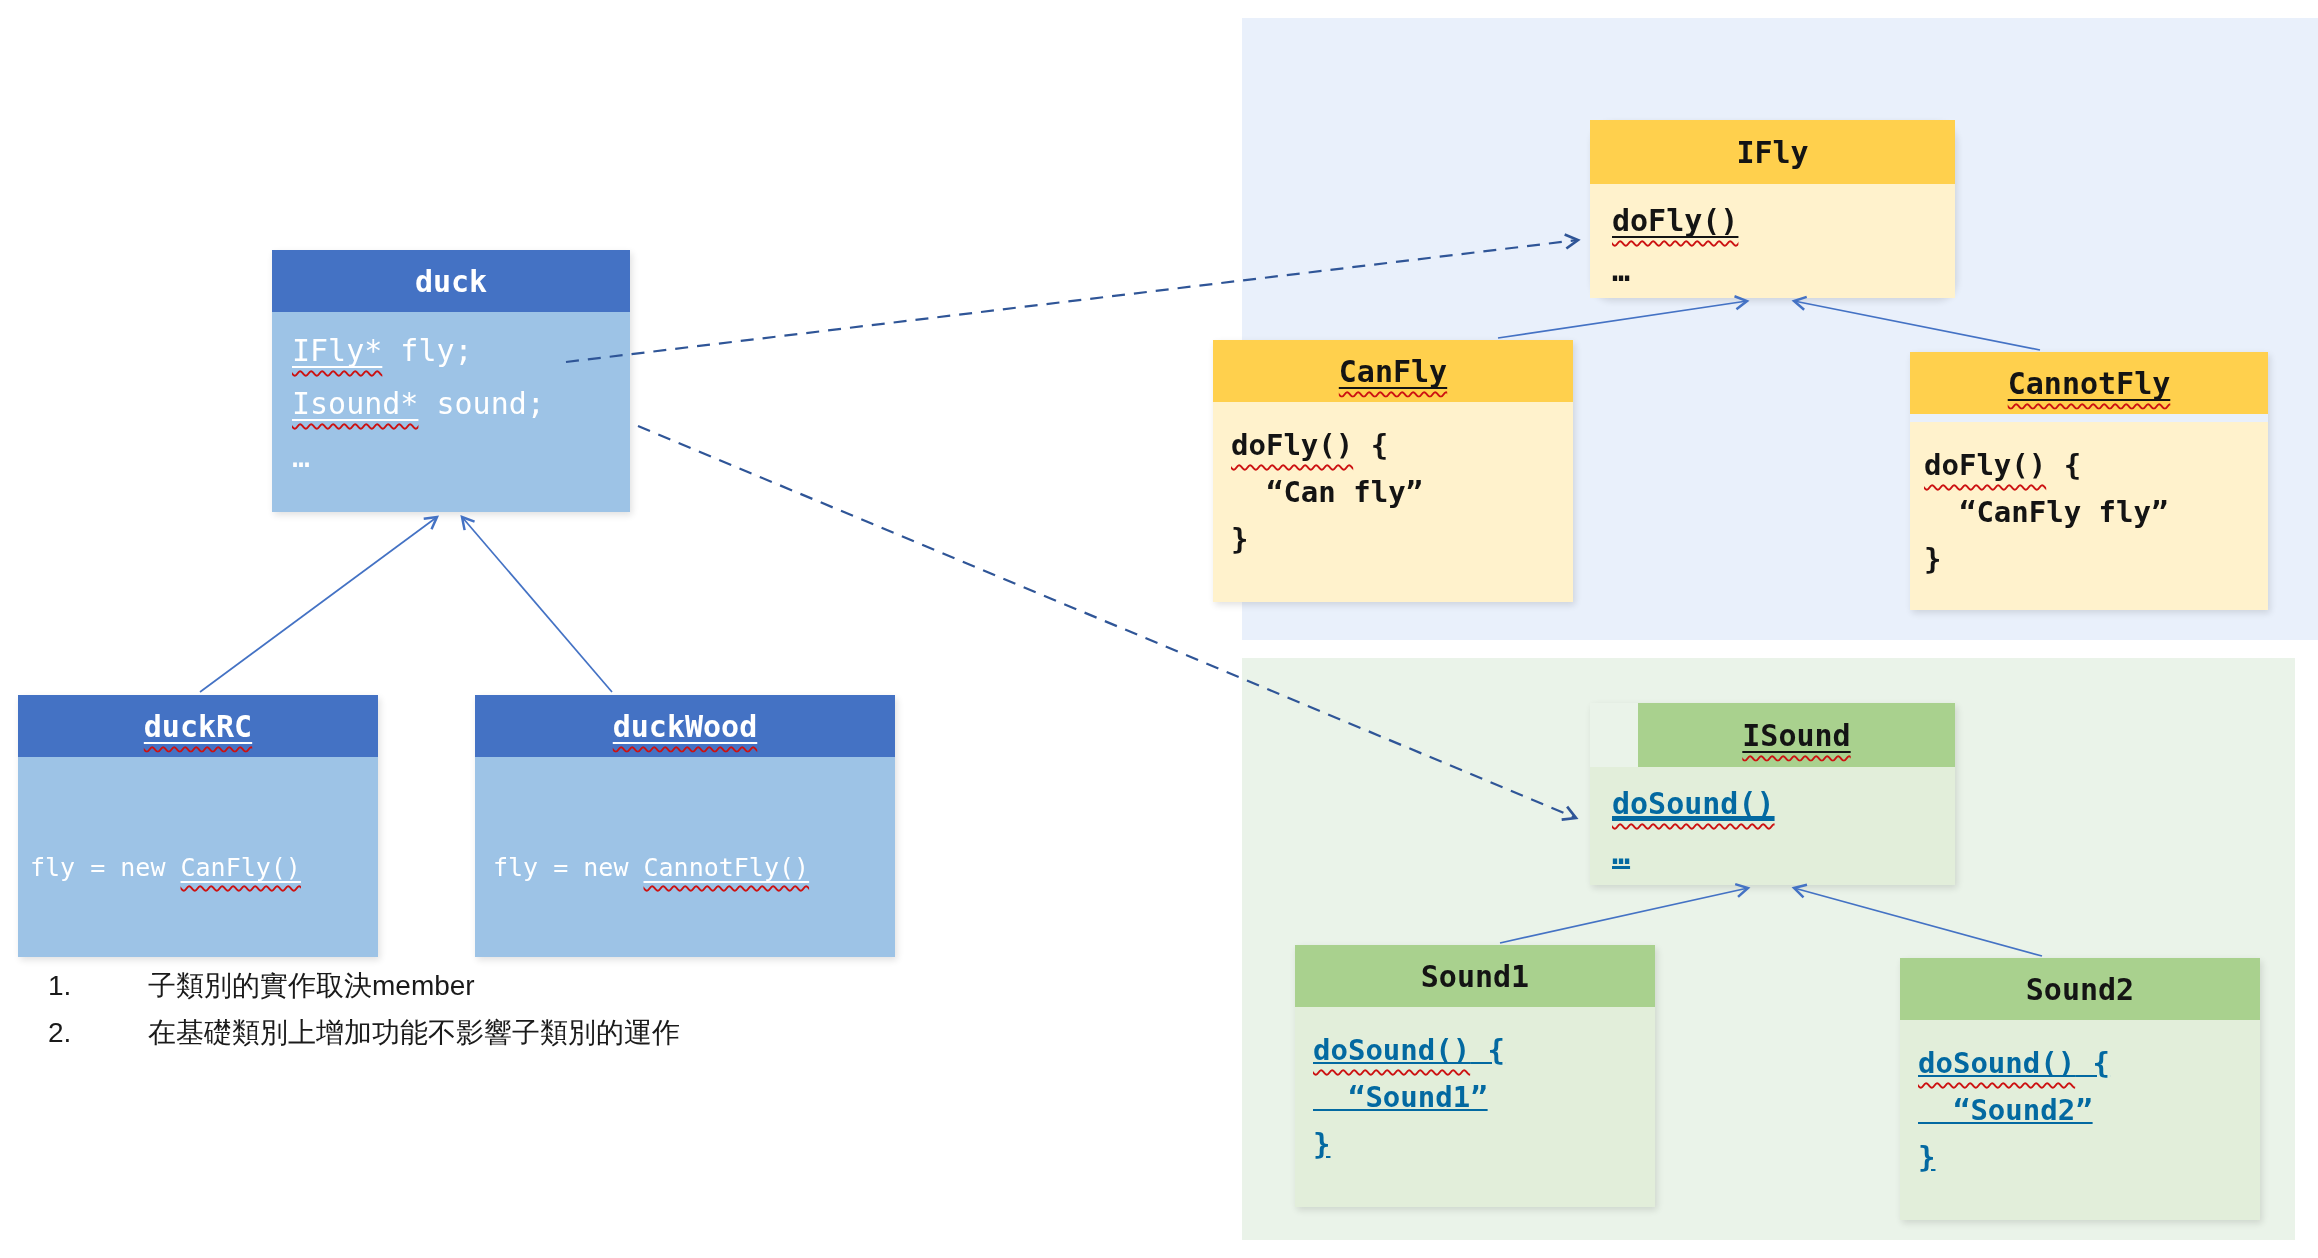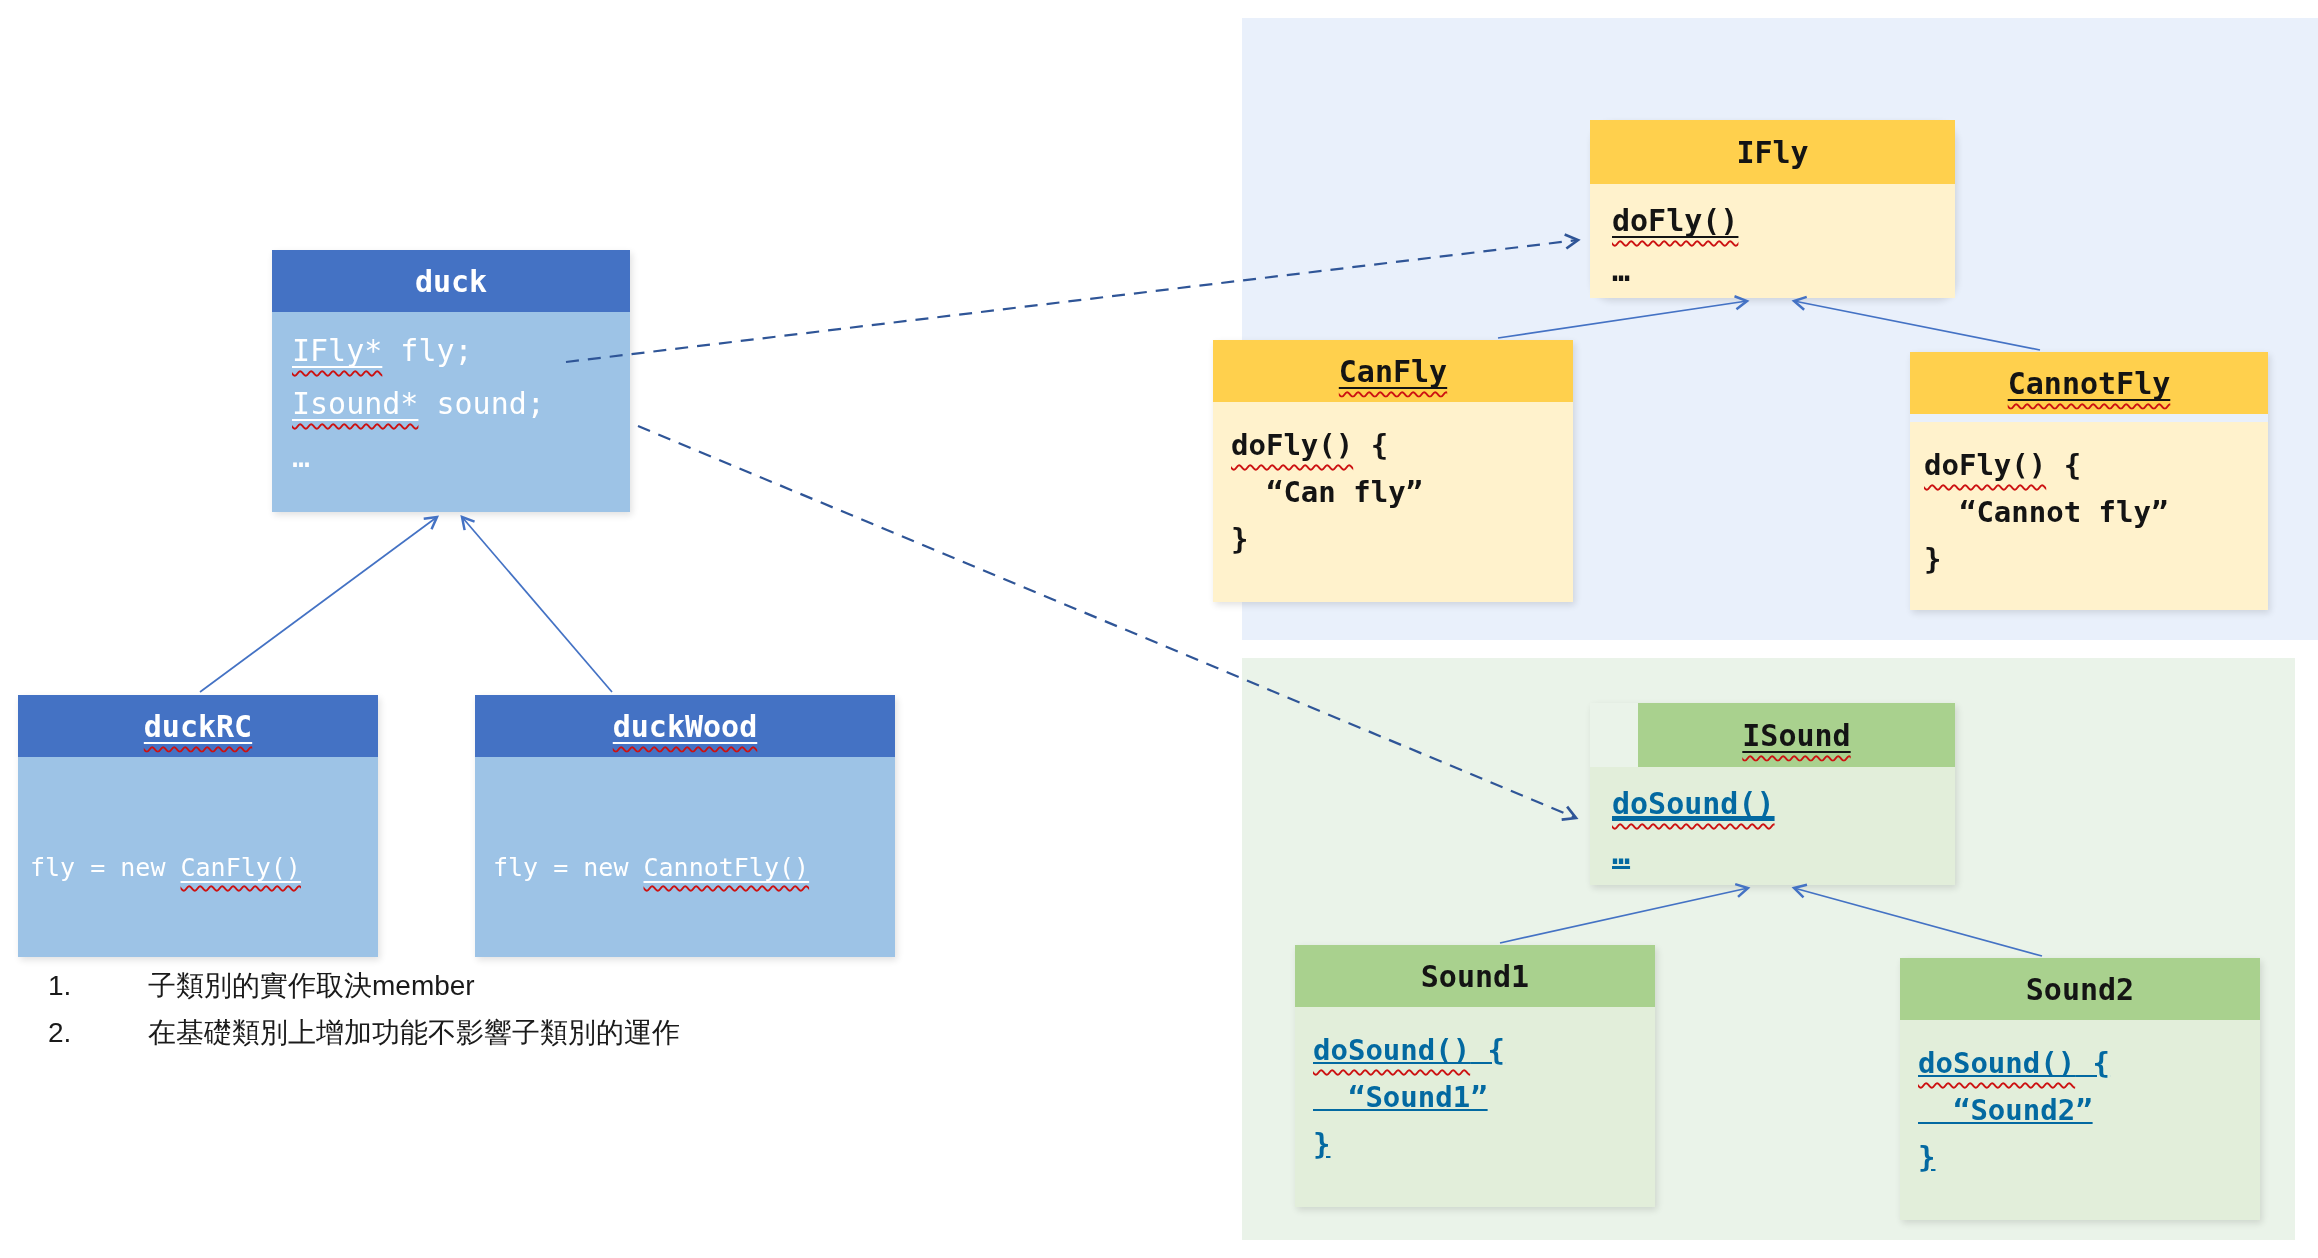--- a/index.html
+++ b/index.html
@@ -166,21 +166,21 @@
         <div class="code-line"><span>}</span></div>
       </div>
   </div>
 
   <div class="uml-box yellow" id="box-cannotfly">
     <div class="hdr">
         <span class="su"><span class="wv">CannotFly</span></span>
       </div>
     <div class="bdy">
         <div class="code-line"><span class="wv">doFly()</span><span> {</span></div>
-        <div class="code-line"><span>  “Cannot fly”</span></div>
+        <div class="code-line"><span>  “CanFly fly”</span></div>
         <div class="code-line"><span>}</span></div>
       </div>
   </div>
 
   <div class="uml-box green" id="box-isound">
     <div class="hdr">
         <span class="su"><span class="wv">ISound</span></span>
       </div>
     <div class="bdy">
         <div class="code-line"><span class="su"><span class="wv">doSound()</span></span></div>

